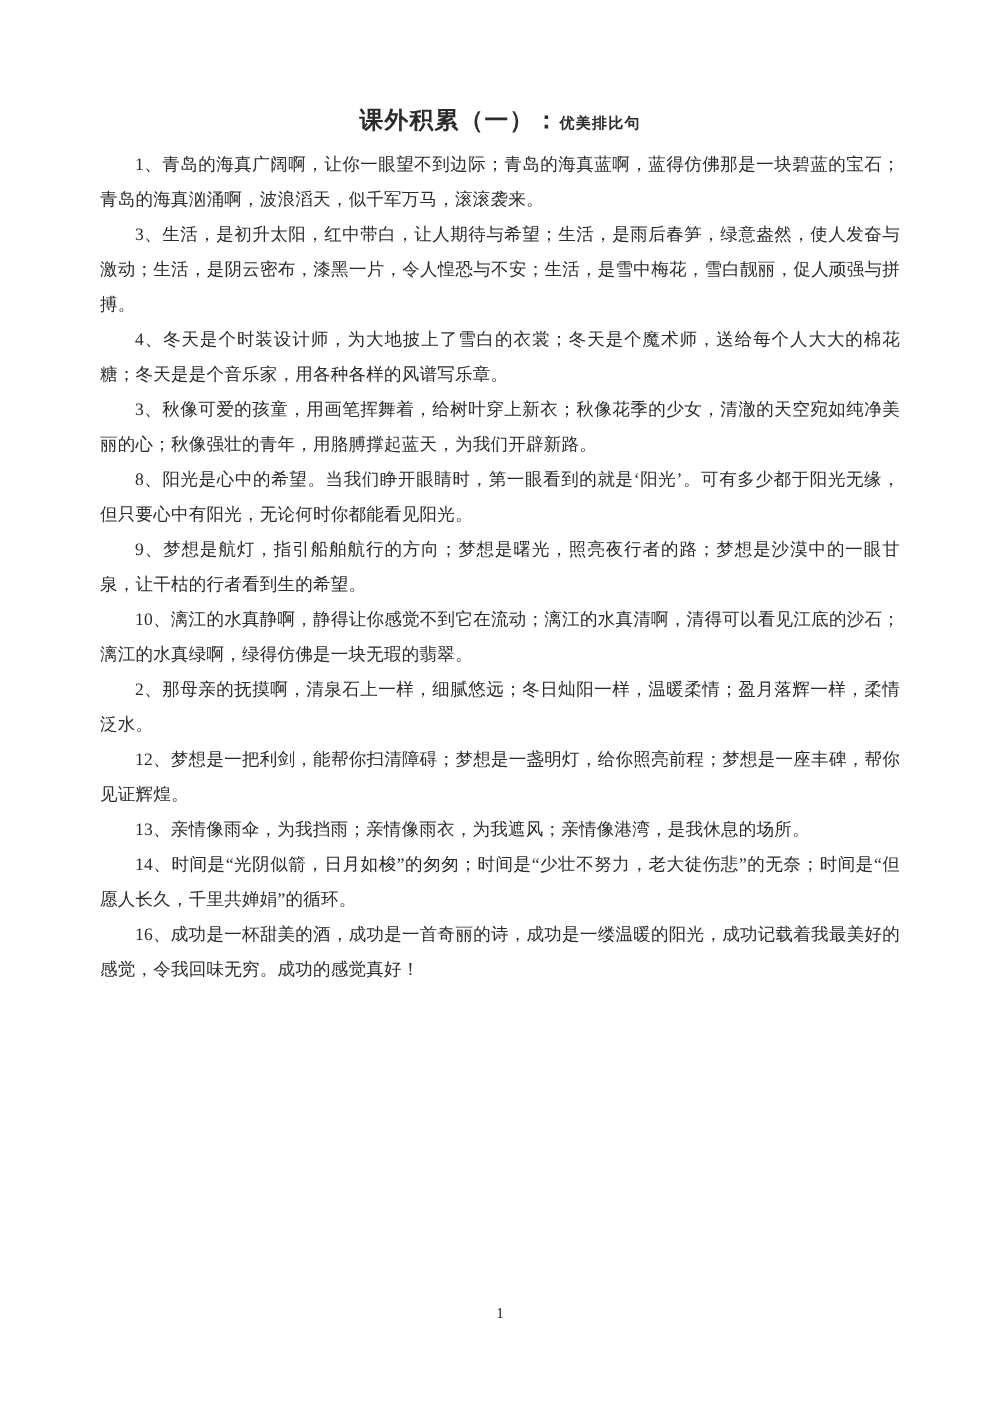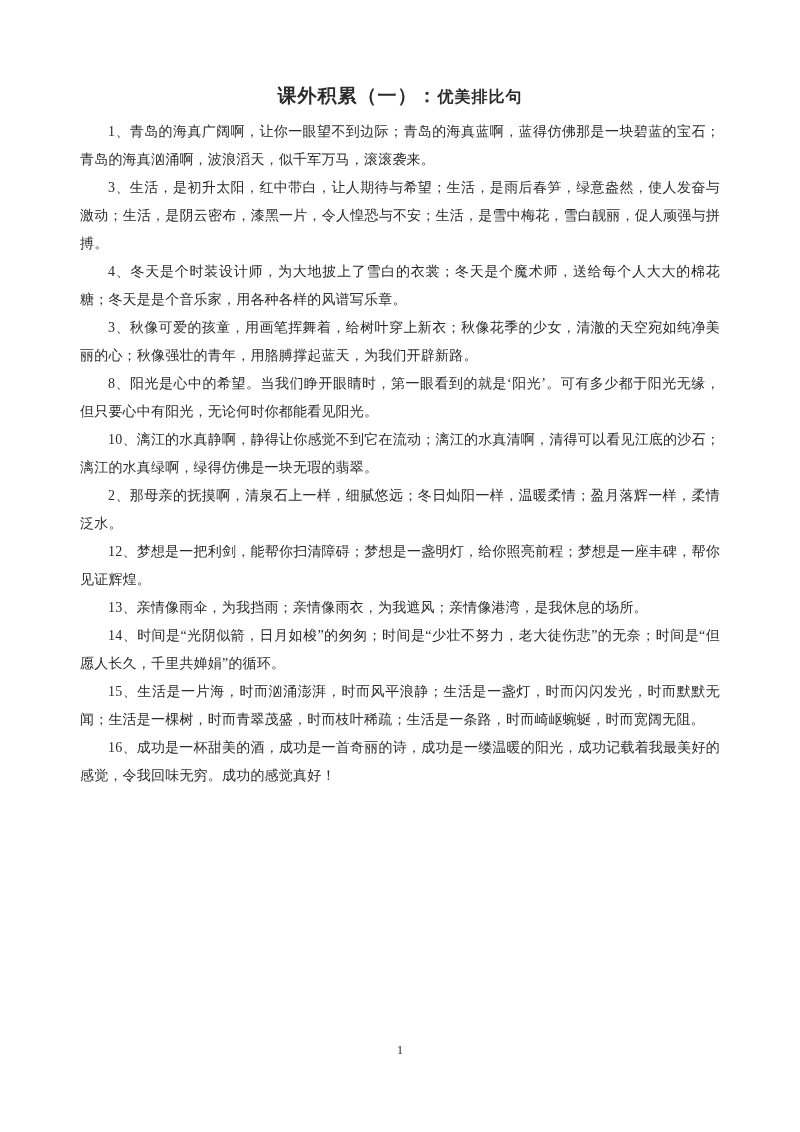--- a/index.html
+++ b/index.html
@@ -25,21 +25,21 @@
     font-family: "Liberation Sans", "DejaVu Sans", sans-serif;
     font-weight: bold;
     line-height: 30px;
     white-space: nowrap;
   }
   .doc-title .title-main {
     font-size: 19px;
     letter-spacing: 1px;
   }
   .doc-title .title-sub {
-    font-size: 16px;
+    font-size: 12px;
     letter-spacing: 1px;
   }
   .doc-body p {
     margin: 0;
     font-size: 14px;
     line-height: 28px;
     text-align: justify;
     text-justify: inter-character;
     text-indent: 2em;
     word-break: break-all;
@@ -62,24 +62,24 @@
 <div class="page">
 
   <h1 class="doc-title"><span class="title-main">课外积累（一）：</span><span class="title-sub">优美排比句</span></h1>
 
   <div class="doc-body">
     <p>1、青岛的海真广阔啊，让你一眼望不到边际；青岛的海真蓝啊，蓝得仿佛那是一块碧蓝的宝石；青岛的海真汹涌啊，波浪滔天，似千军万马，滚滚袭来。</p>
     <p>3、生活，是初升太阳，红中带白，让人期待与希望；生活，是雨后春笋，绿意盎然，使人发奋与激动；生活，是阴云密布，漆黑一片，令人惶恐与不安；生活，是雪中梅花，雪白靓丽，促人顽强与拼搏。</p>
     <p>4、冬天是个时装设计师，为大地披上了雪白的衣裳；冬天是个魔术师，送给每个人大大的棉花糖；冬天是是个音乐家，用各种各样的风谱写乐章。</p>
     <p>3、秋像可爱的孩童，用画笔挥舞着，给树叶穿上新衣；秋像花季的少女，清澈的天空宛如纯净美丽的心；秋像强壮的青年，用胳膊撑起蓝天，为我们开辟新路。</p>
     <p>8、阳光是心中的希望。当我们睁开眼睛时，第一眼看到的就是‘阳光’。可有多少都于阳光无缘，但只要心中有阳光，无论何时你都能看见阳光。</p>
+    <p>9、梦想是航灯，指引船舶航行的方向；梦想是曙光，照亮夜行者的路；梦想是沙漠中的一眼甘泉，让干枯的行者看到生的希望。</p>
     <p>10、漓江的水真静啊，静得让你感觉不到它在流动；漓江的水真清啊，清得可以看见江底的沙石；漓江的水真绿啊，绿得仿佛是一块无瑕的翡翠。</p>
     <p>2、那母亲的抚摸啊，清泉石上一样，细腻悠远；冬日灿阳一样，温暖柔情；盈月落辉一样，柔情泛水。</p>
     <p>12、梦想是一把利剑，能帮你扫清障碍；梦想是一盏明灯，给你照亮前程；梦想是一座丰碑，帮你见证辉煌。</p>
     <p>13、亲情像雨伞，为我挡雨；亲情像雨衣，为我遮风；亲情像港湾，是我休息的场所。</p>
     <p>14、时间是“光阴似箭，日月如梭”的匆匆；时间是“少壮不努力，老大徒伤悲”的无奈；时间是“但愿人长久，千里共婵娟”的循环。</p>
-    <p>15、生活是一片海，时而汹涌澎湃，时而风平浪静；生活是一盏灯，时而闪闪发光，时而默默无闻；生活是一棵树，时而青翠茂盛，时而枝叶稀疏；生活是一条路，时而崎岖蜿蜒，时而宽阔无阻。</p>
     <p>16、成功是一杯甜美的酒，成功是一首奇丽的诗，成功是一缕温暖的阳光，成功记载着我最美好的感觉，令我回味无穷。成功的感觉真好！</p>
   </div>
 
   <div class="page-number">1</div>
 
 </div>
 
 </body></html>

